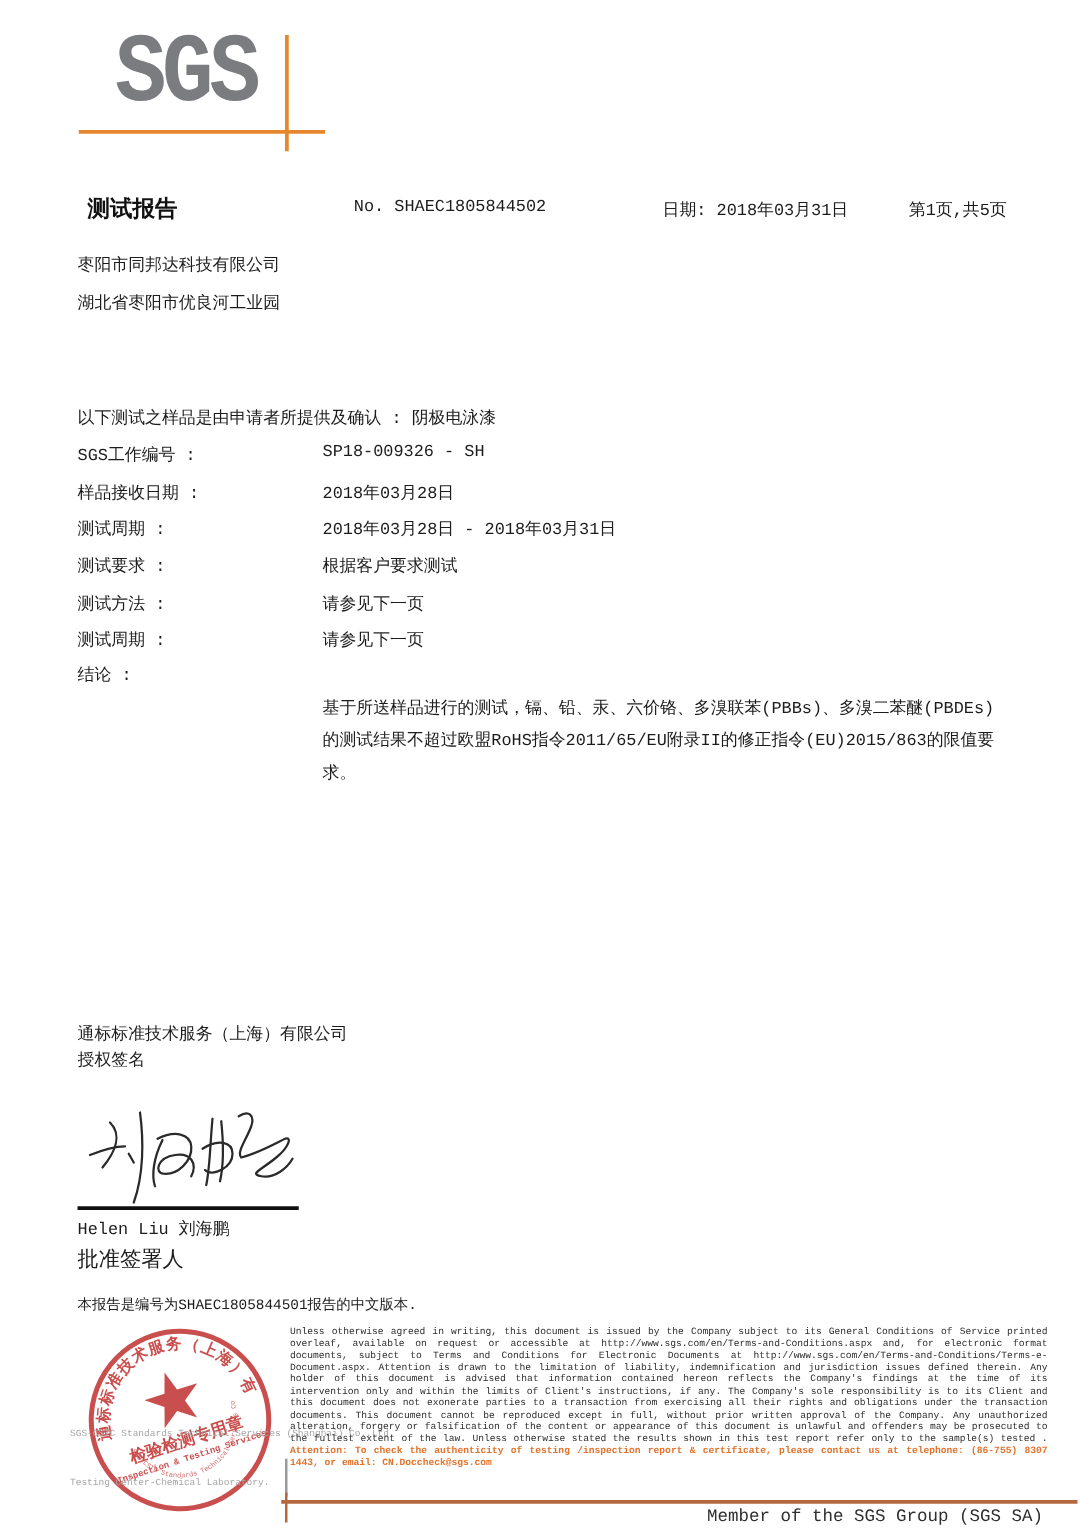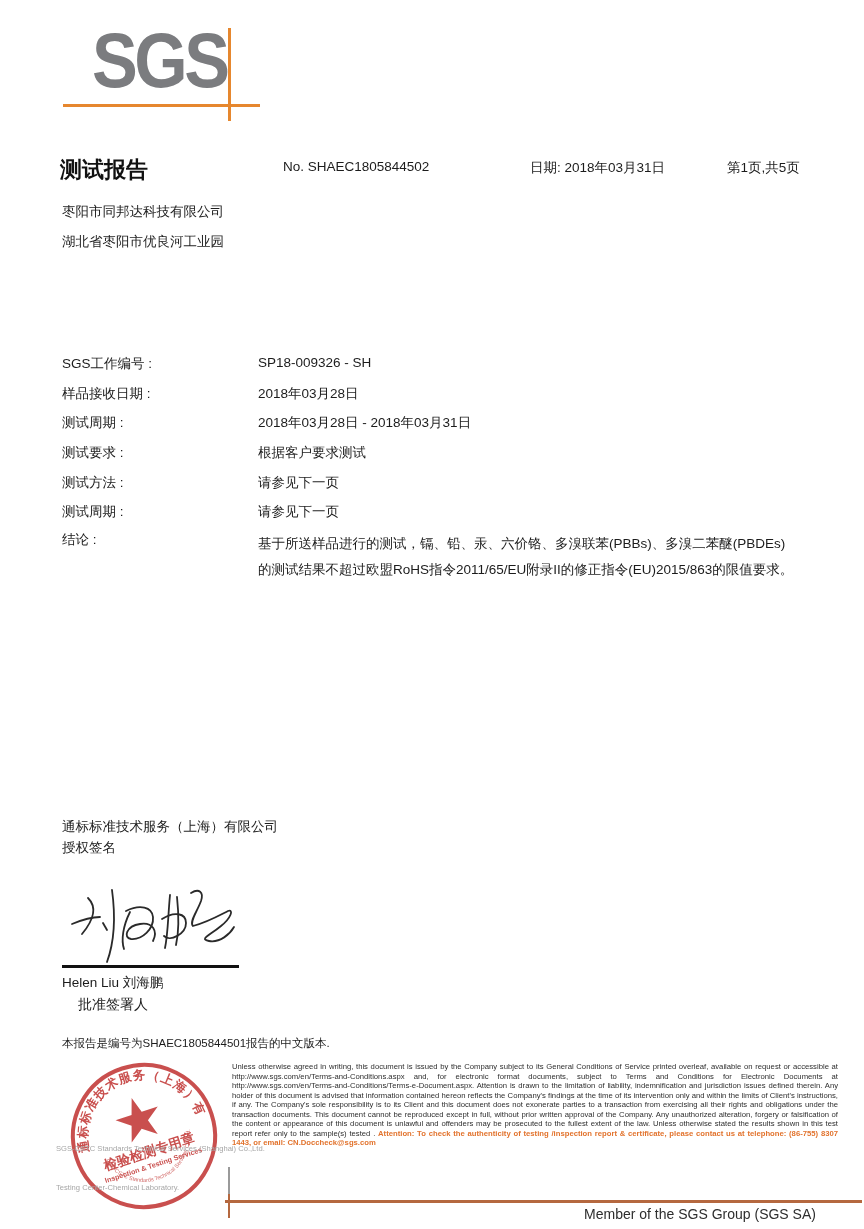--- a/index.html
+++ b/index.html
@@ -1,47 +1,47 @@
 <!DOCTYPE html>
 <html><head>
 <meta charset="utf-8">
 <style>
   html,body{margin:0;padding:0;background:#ffffff;}
   .page{
     position:relative;width:864px;height:1229px;background:#ffffff;overflow:hidden;
-    font-family:Liberation Sans, sans-serif;color:#1c1c1c;
+    font-family:Liberation Mono, monospace;color:#1c1c1c;
   }
   .abs{position:absolute;}
   
   .logo-text{left:92px;top:18px;font-size:78px;font-weight:700;color:#7b7c7f;
     letter-spacing:-4px;transform:scaleX(.88);transform-origin:left top;line-height:1.1;}
   .logo-hline{left:63px;top:104px;width:197px;height:3px;background:#e6872e;}
   .logo-vline{left:228px;top:28px;width:3px;height:93px;background:#e6872e;}
   
-  .title{left:60px;top:155px;font-size:22px;font-weight:700;color:#111;}
+  .title{left:70px;top:155px;font-size:18px;font-weight:700;color:#111;}
   .report-no{left:283px;top:159px;font-size:13.5px;}
   .date{left:530px;top:159px;font-size:13.5px;}
   .pages{left:727px;top:159px;font-size:13.5px;}
   .applicant-name{left:62px;top:203px;font-size:13.5px;}
   .applicant-address{left:62px;top:233px;font-size:13.5px;}
   .sample-line{left:62px;top:325px;font-size:13.5px;}
   
   .info-row{position:absolute;left:62px;font-size:13.5px;}
   .info-label{position:absolute;left:0;top:0;white-space:nowrap;}
   .info-value{position:absolute;left:196px;top:0;white-space:nowrap;}
   .row-0{top:355px}.row-1{top:385px}.row-2{top:414px}.row-3{top:444px}
   .row-4{top:474px}.row-5{top:503px}.row-6{top:531px}
-  .conclusion-value{white-space:normal;width:540px;line-height:26px;}
+  .conclusion-value{white-space:normal;width:540px;line-height:26px;margin-top:24px;}
   
   .sig-company{left:62px;top:818px;font-size:13.5px;}
   .sig-auth{left:62px;top:839px;font-size:13.5px;}
   .sig-svg{left:58px;top:882px;}
   .sig-underline{left:62px;top:965px;width:177px;height:3px;background:#111;}
   .sig-name{left:62px;top:974px;font-size:13.5px;}
-  .sig-role{left:78px;top:996px;font-size:14px;}
+  .sig-role{left:62px;top:996px;font-size:17px;}
   .cn-version-note{left:62px;top:1036px;font-size:11.5px;}
   
   .stamp{left:62px;top:1054px;opacity:.92;}
   .stamp-co-1{left:56px;top:1144px;font-size:7.6px;color:#a6a6a6;white-space:nowrap;}
   .stamp-co-2{left:56px;top:1183px;font-size:7.6px;color:#a6a6a6;white-space:nowrap;}
   .legal{left:232px;top:1062px;width:606px;font-size:7.7px;line-height:9.55px;
     text-align:justify;color:#2e2e2e;}
   .legal .attention{color:#e2732d;font-weight:700;}
   .addr-row{position:absolute;left:232px;width:620px;height:12px;font-size:8.3px;color:#222;}
   .addr-row-1{top:1172px}.addr-row-2{top:1187px}
@@ -62,20 +62,21 @@
   <div class="abs logo-vline"></div>
 
   <div class="abs title">测试报告</div>
   <div class="abs report-no">No. SHAEC1805844502</div>
   <div class="abs date">日期: 2018年03月31日</div>
   <div class="abs pages">第1页,共5页</div>
 
   <div class="abs applicant-name">枣阳市同邦达科技有限公司</div>
   <div class="abs applicant-address">湖北省枣阳市优良河工业园</div>
 
+  <div class="abs sample-line">以下测试之样品是由申请者所提供及确认 : 阴极电泳漆</div>
 
   <div class="info-row row-0">
     <span class="info-label">SGS工作编号 :</span>
     <span class="info-value">SP18-009326 - SH</span>
   </div>
   <div class="info-row row-1">
     <span class="info-label">样品接收日期 :</span>
     <span class="info-value">2018年03月28日</span>
   </div>
   <div class="info-row row-2">

